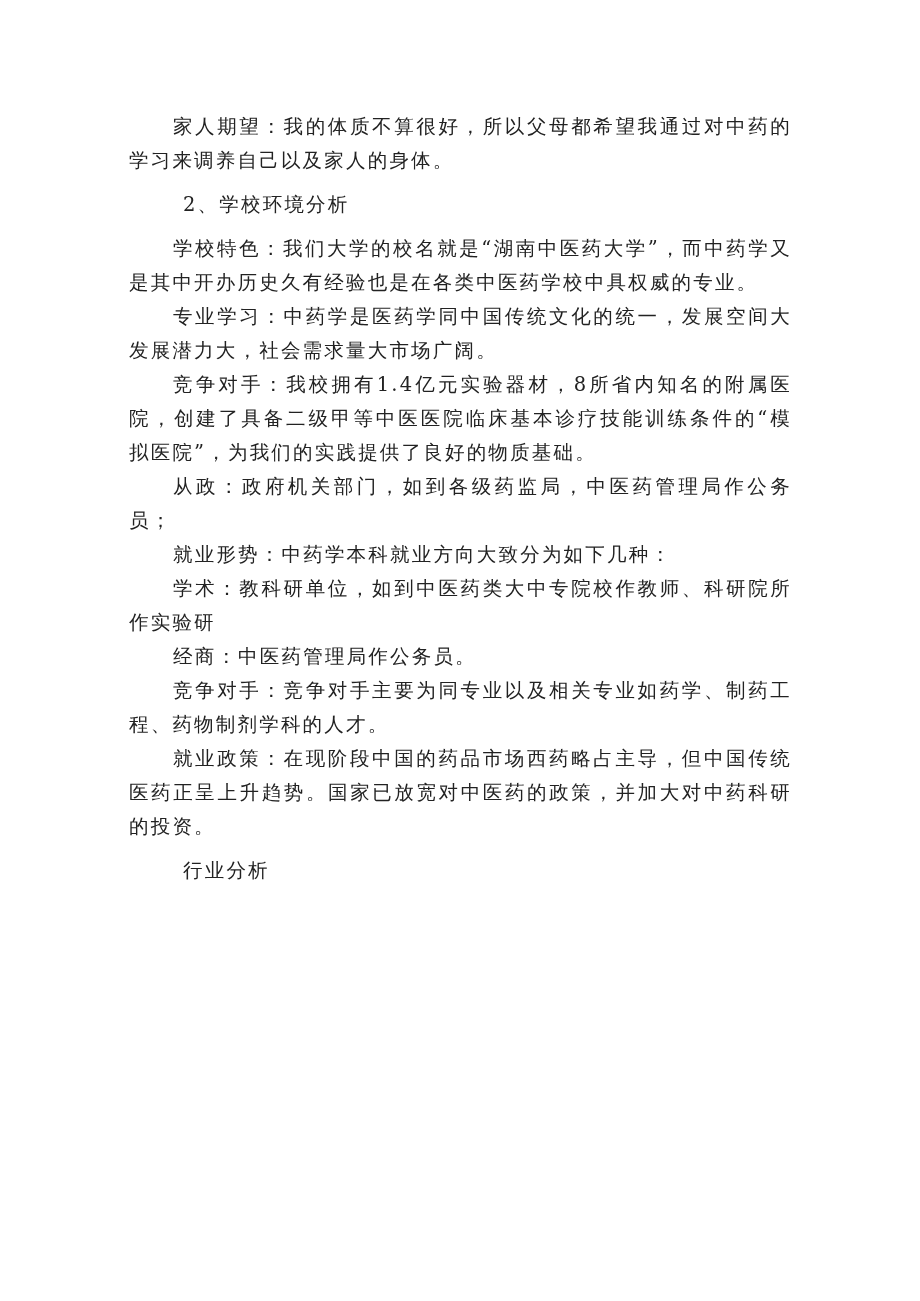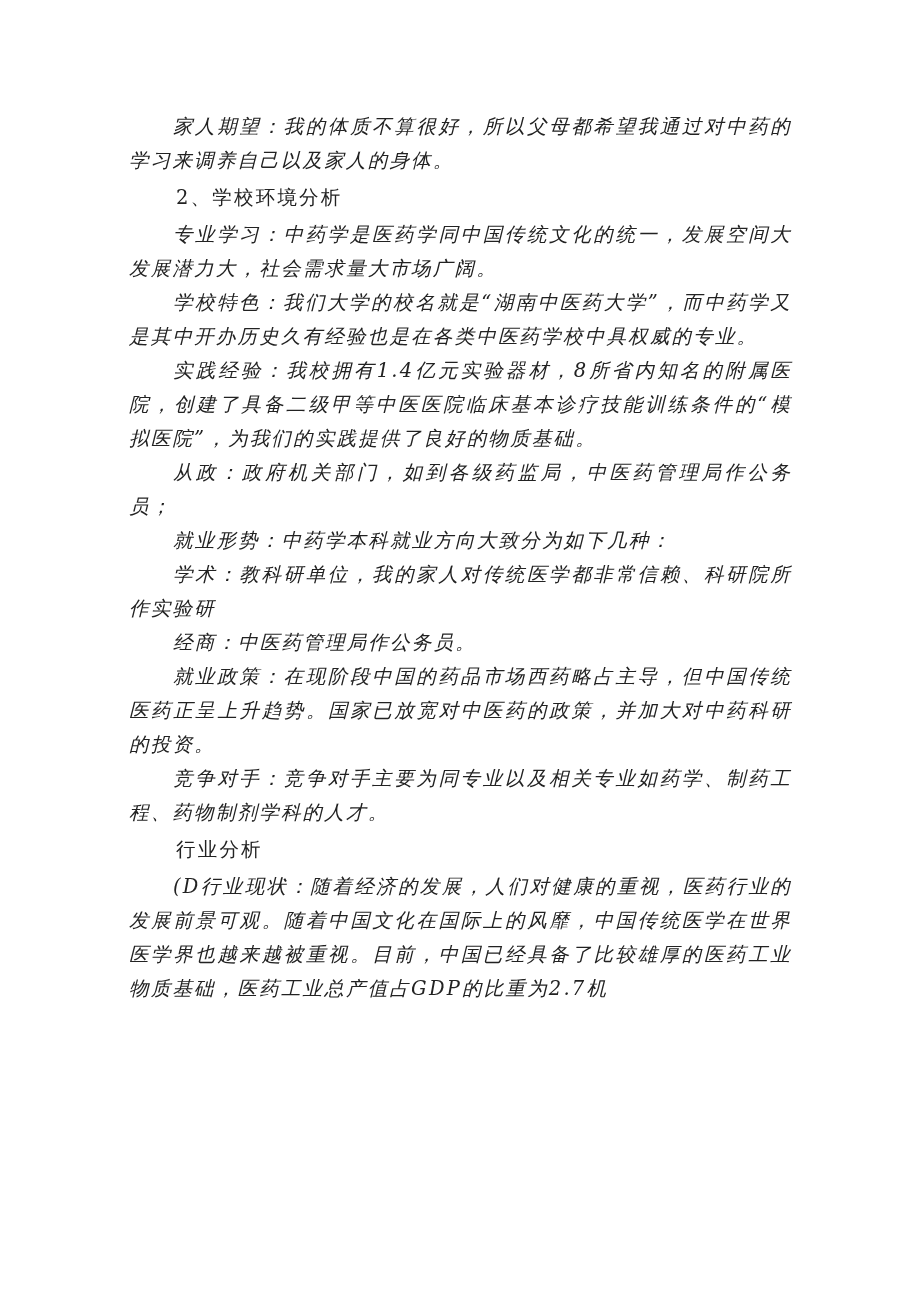--- a/index.html
+++ b/index.html
@@ -23,38 +23,36 @@
     line-height: 34px;
     color: #222222;
     letter-spacing: 2.2px;
     text-align: justify;
   }
   .para {
     margin: 0;
     padding: 0;
     text-indent: 44px;
     word-break: break-all;
-    font-style: italic;
   }
   .heading {
-    margin: 3px;
+    margin: 10px;
     padding: 0;
     text-indent: 44px;
   }
 </style>
 </head>
 <body>
 
 <div class="page">
   <p class="para">家人期望：我的体质不算很好，所以父母都希望我通过对中药的学习来调养自己以及家人的身体。</p>
   <p class="heading">2、学校环境分析</p>
+  <p class="para">学校特色：我们大学的校名就是“湖南中医药大学”，而中药学又是其中开办历史久有经验也是在各类中医药学校中具权威的专业。</p>
   <p class="para">专业学习：中药学是医药学同中国传统文化的统一，发展空间大发展潜力大，社会需求量大市场广阔。</p>
-  <p class="para">学校特色：我们大学的校名就是“湖南中医药大学”，而中药学又是其中开办历史久有经验也是在各类中医药学校中具权威的专业。</p>
-  <p class="para">实践经验：我校拥有1.4亿元实验器材，8所省内知名的附属医院，创建了具备二级甲等中医医院临床基本诊疗技能训练条件的“模拟医院”，为我们的实践提供了良好的物质基础。</p>
+  <p class="para">竞争对手：我校拥有1.4亿元实验器材，8所省内知名的附属医院，创建了具备二级甲等中医医院临床基本诊疗技能训练条件的“模拟医院”，为我们的实践提供了良好的物质基础。</p>
   <p class="para">从政：政府机关部门，如到各级药监局，中医药管理局作公务员；</p>
   <p class="para">就业形势：中药学本科就业方向大致分为如下几种：</p>
-  <p class="para">学术：教科研单位，我的家人对传统医学都非常信赖、科研院所作实验研</p>
+  <p class="para">学术：教科研单位，如到中医药类大中专院校作教师、科研院所作实验研</p>
   <p class="para">经商：中医药管理局作公务员。</p>
+  <p class="para">竞争对手：竞争对手主要为同专业以及相关专业如药学、制药工程、药物制剂学科的人才。</p>
   <p class="para">就业政策：在现阶段中国的药品市场西药略占主导，但中国传统医药正呈上升趋势。国家已放宽对中医药的政策，并加大对中药科研的投资。</p>
-  <p class="para">竞争对手：竞争对手主要为同专业以及相关专业如药学、制药工程、药物制剂学科的人才。</p>
   <p class="heading">行业分析</p>
-  <p class="para">(D行业现状：随着经济的发展，人们对健康的重视，医药行业的发展前景可观。随着中国文化在国际上的风靡，中国传统医学在世界医学界也越来越被重视。目前，中国已经具备了比较雄厚的医药工业物质基础，医药工业总产值占GDP的比重为2.7机</p>
 </div>
 
 </body></html>

